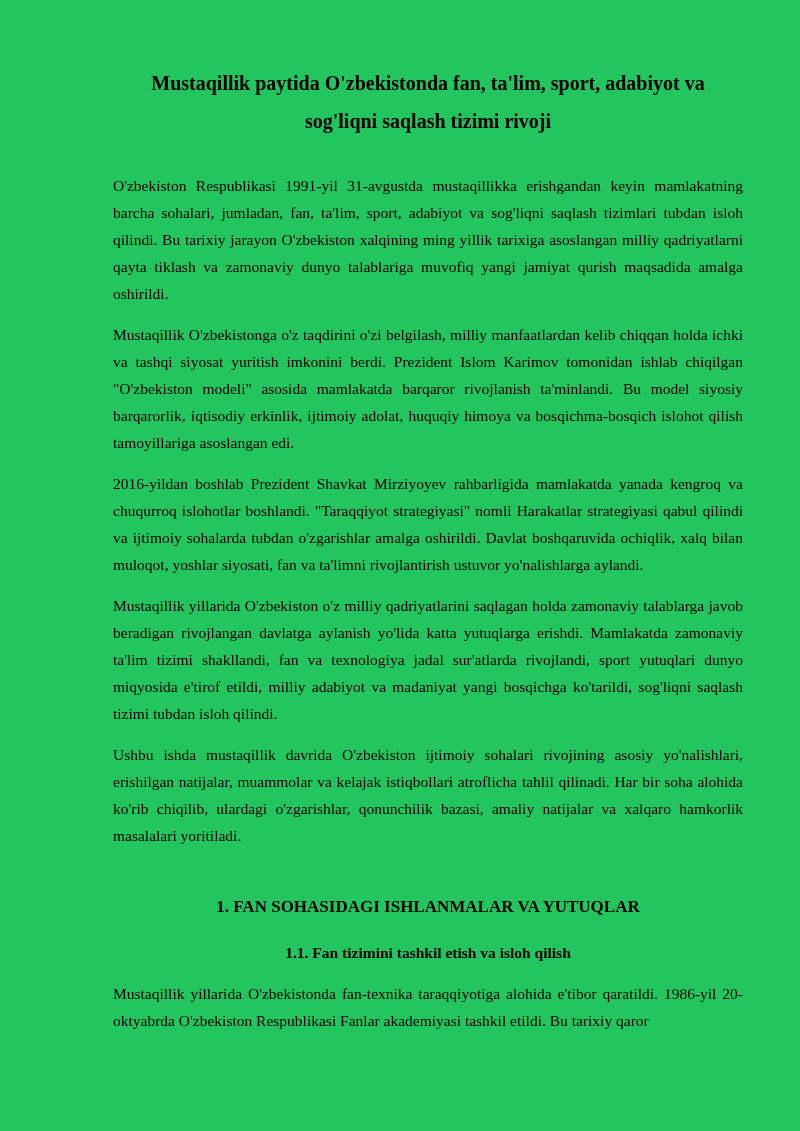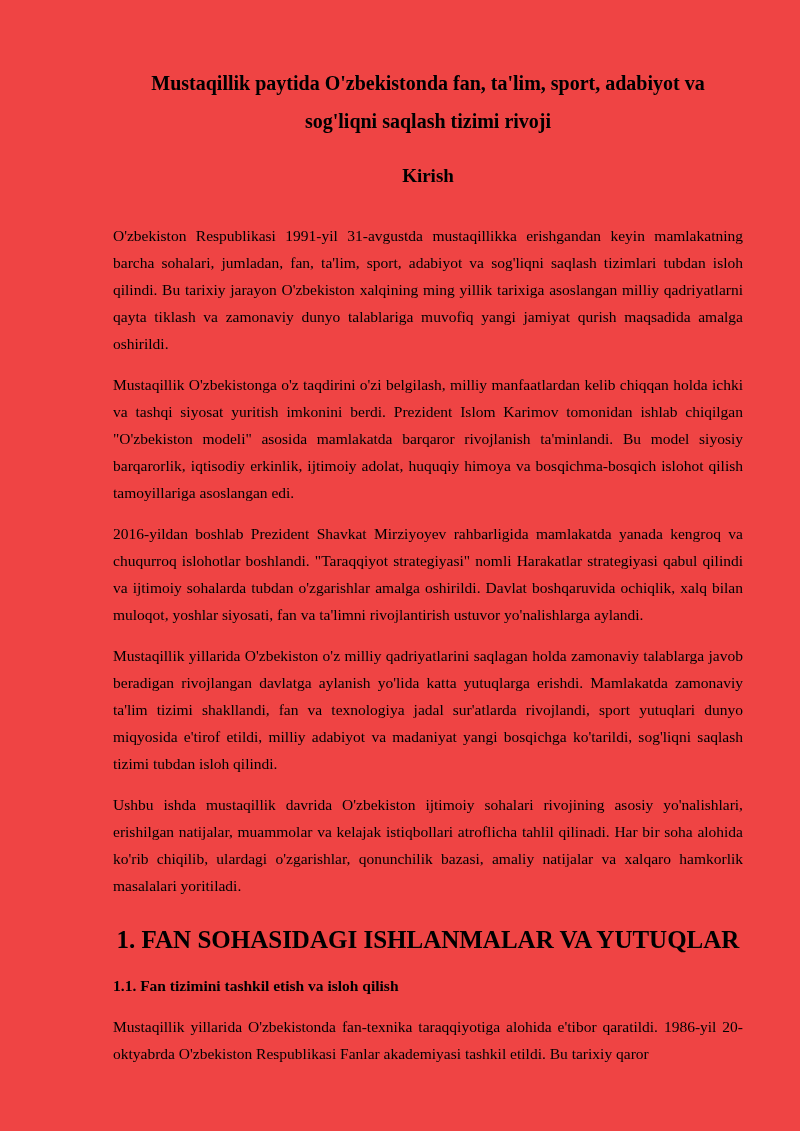--- a/index.html
+++ b/index.html
@@ -4,21 +4,21 @@
 <style>
   html, body {
     margin: 0;
     padding: 0;
     background: #ffffff;
   }
   .page {
     position: relative;
     width: 800px;
     height: 1131px;
-    background: #ef4444;
+    background: #22c55e;
     box-sizing: border-box;
     padding: 64px 57px 40px 113px;
     font-family: "Liberation Serif", serif;
     color: #000000;
     overflow: hidden;
   }
   .doc-title {
     font-size: 20px;
     font-weight: bold;
     text-align: center;
@@ -26,48 +26,47 @@
     margin: 0;
   }
   .center-heading {
     font-size: 19px;
     font-weight: bold;
     text-align: center;
     line-height: 28px;
     margin: 22px 0 0 0;
   }
   .section-heading {
-    font-size: 25px;
-    margin: 27px 0 0 0;
+    font-size: 17px;
+    margin: 44px 0 0 0;
   }
   .sub-heading {
     font-size: 15.5px;
     font-weight: bold;
-    text-align: left;
+    text-align: center;
     line-height: 27px;
     margin: 18px 0 0 0;
   }
   .body-para {
     font-size: 15.5px;
     line-height: 27px;
     text-align: justify;
     margin: 14px 0 0 0;
   }
   .body-para:first-of-type {
     margin-top: 32px;
   }
 </style>
 </head>
 <body>
 
 <div class="page">
 
   <h1 class="doc-title">Mustaqillik paytida O'zbekistonda fan, ta'lim, sport, adabiyot va sog'liqni saqlash tizimi rivoji</h1>
 
-  <h2 class="center-heading">Kirish</h2>
 
   <p class="body-para">O'zbekiston Respublikasi 1991-yil 31-avgustda mustaqillikka erishgandan keyin mamlakatning barcha sohalari, jumladan, fan, ta'lim, sport, adabiyot va sog'liqni saqlash tizimlari tubdan isloh qilindi. Bu tarixiy jarayon O'zbekiston xalqining ming yillik tarixiga asoslangan milliy qadriyatlarni qayta tiklash va zamonaviy dunyo talablariga muvofiq yangi jamiyat qurish maqsadida amalga oshirildi.</p>
 
   <p class="body-para">Mustaqillik O'zbekistonga o'z taqdirini o'zi belgilash, milliy manfaatlardan kelib chiqqan holda ichki va tashqi siyosat yuritish imkonini berdi. Prezident Islom Karimov tomonidan ishlab chiqilgan "O'zbekiston modeli" asosida mamlakatda barqaror rivojlanish ta'minlandi. Bu model siyosiy barqarorlik, iqtisodiy erkinlik, ijtimoiy adolat, huquqiy himoya va bosqichma-bosqich islohot qilish tamoyillariga asoslangan edi.</p>
 
   <p class="body-para">2016-yildan boshlab Prezident Shavkat Mirziyoyev rahbarligida mamlakatda yanada kengroq va chuqurroq islohotlar boshlandi. "Taraqqiyot strategiyasi" nomli Harakatlar strategiyasi qabul qilindi va ijtimoiy sohalarda tubdan o'zgarishlar amalga oshirildi. Davlat boshqaruvida ochiqlik, xalq bilan muloqot, yoshlar siyosati, fan va ta'limni rivojlantirish ustuvor yo'nalishlarga aylandi.</p>
 
   <p class="body-para">Mustaqillik yillarida O'zbekiston o'z milliy qadriyatlarini saqlagan holda zamonaviy talablarga javob beradigan rivojlangan davlatga aylanish yo'lida katta yutuqlarga erishdi. Mamlakatda zamonaviy ta'lim tizimi shakllandi, fan va texnologiya jadal sur'atlarda rivojlandi, sport yutuqlari dunyo miqyosida e'tirof etildi, milliy adabiyot va madaniyat yangi bosqichga ko'tarildi, sog'liqni saqlash tizimi tubdan isloh qilindi.</p>
 
   <p class="body-para">Ushbu ishda mustaqillik davrida O'zbekiston ijtimoiy sohalari rivojining asosiy yo'nalishlari, erishilgan natijalar, muammolar va kelajak istiqbollari atroflicha tahlil qilinadi. Har bir soha alohida ko'rib chiqilib, ulardagi o'zgarishlar, qonunchilik bazasi, amaliy natijalar va xalqaro hamkorlik masalalari yoritiladi.</p>

